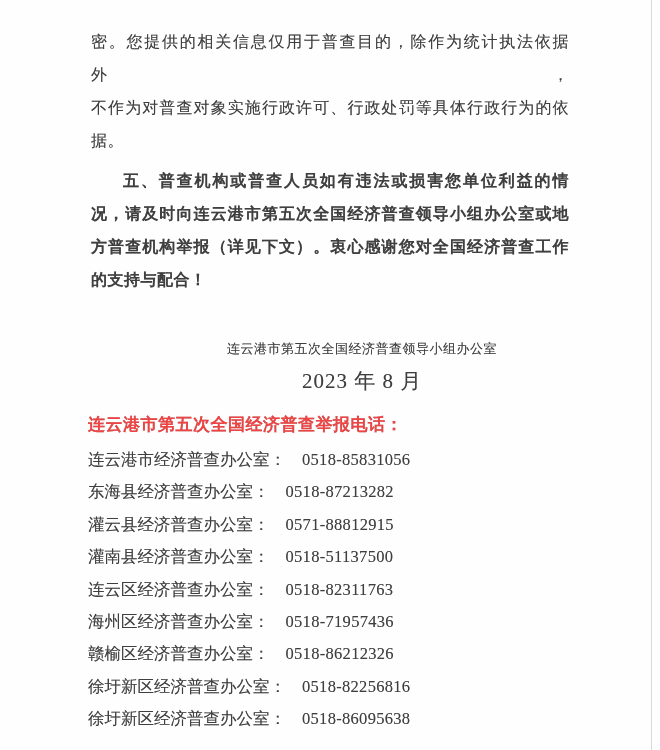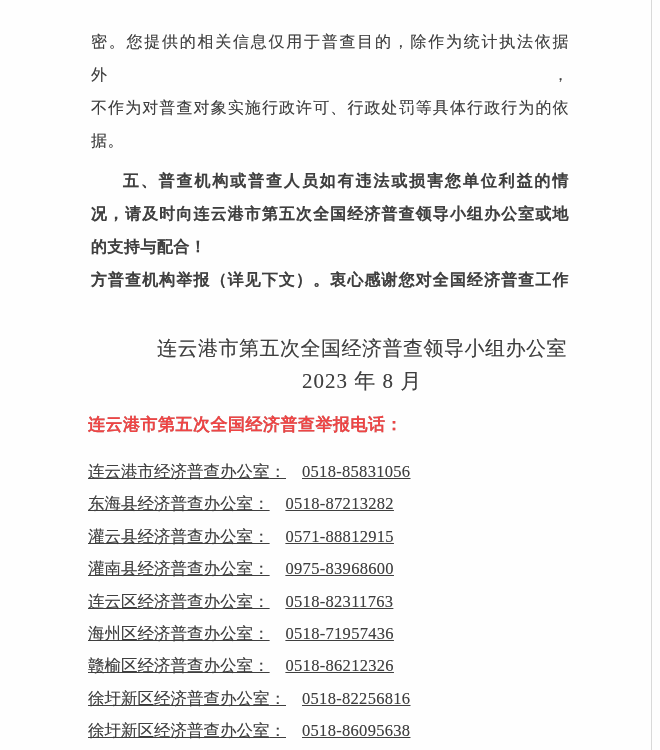--- a/index.html
+++ b/index.html
@@ -36,40 +36,40 @@
   }
   .tline.indent {
     text-indent: 2em;
   }
   .signature {
     margin-top: 17px;
     text-align: center;
     padding-left: 64px;
   }
   .signature .org {
-    font-size: 20px;
+    font-size: 13px;
     line-height: 33px;
     letter-spacing: 0.5px;
     margin-top: 36px;
   }
   .signature .date {
     font-size: 21px;
     line-height: 33px;
     letter-spacing: 1px;
   }
   .hotline-heading {
     margin-top: 11px;
     font-family: Liberation Mono, monospace;
     font-weight: bold;
     font-size: 17px;
     line-height: 33px;
     color: #ef4444;
     letter-spacing: 0.5px;
   }
-  .hotline-list { margin-top: 14px; text-decoration: underline; }
+  .hotline-list { margin-top: 2px; }
   .hotline-row {
     font-size: 16.5px;
     line-height: 32.4px;
     white-space: nowrap;
   }
   .hotline-row .sep { margin-right: 16px; }
   .hotline-row .num {
     font-family: "Liberation Serif", "DejaVu Serif", serif;
     letter-spacing: 0.3px;
   }
@@ -92,43 +92,43 @@
 
     <div class="para para-1">
       <div class="tline">密。您提供的相关信息仅用于普查目的，除作为统计执法依据外，</div>
       <div class="tline">不作为对普查对象实施行政许可、行政处罚等具体行政行为的依</div>
       <div class="tline lastline">据。</div>
     </div>
 
     <div class="para para-2">
       <div class="tline indent">五、普查机构或普查人员如有违法或损害您单位利益的情</div>
       <div class="tline">况，请及时向连云港市第五次全国经济普查领导小组办公室或地</div>
+      <div class="tline">方普查机构举报（详见下文）。衷心感谢您对全国经济普查工作</div>
       <div class="tline lastline">的支持与配合！</div>
-      <div class="tline">方普查机构举报（详见下文）。衷心感谢您对全国经济普查工作</div>
     </div>
 
     <div class="signature">
       <div class="org">连云港市第五次全国经济普查领导小组办公室</div>
       <div class="date">2023 年 8 月</div>
     </div>
 
     <div class="hotline-heading">连云港市第五次全国经济普查举报电话：</div>
 
     <div class="hotline-list">
       <div class="hotline-row">
         <span class="office">连云港市经济普查办公室</span><span class="sep">：</span><span class="num">0518-85831056</span>
       </div>
       <div class="hotline-row">
         <span class="office">东海县经济普查办公室</span><span class="sep">：</span><span class="num">0518-87213282</span>
       </div>
       <div class="hotline-row">
         <span class="office">灌云县经济普查办公室</span><span class="sep">：</span><span class="num">0571-88812915</span>
       </div>
       <div class="hotline-row">
-        <span class="office">灌南县经济普查办公室</span><span class="sep">：</span><span class="num">0975-83968600</span>
+        <span class="office">灌南县经济普查办公室</span><span class="sep">：</span><span class="num">0518-51137500</span>
       </div>
       <div class="hotline-row">
         <span class="office">连云区经济普查办公室</span><span class="sep">：</span><span class="num">0518-82311763</span>
       </div>
       <div class="hotline-row">
         <span class="office">海州区经济普查办公室</span><span class="sep">：</span><span class="num">0518-71957436</span>
       </div>
       <div class="hotline-row">
         <span class="office">赣榆区经济普查办公室</span><span class="sep">：</span><span class="num">0518-86212326</span>
       </div>

